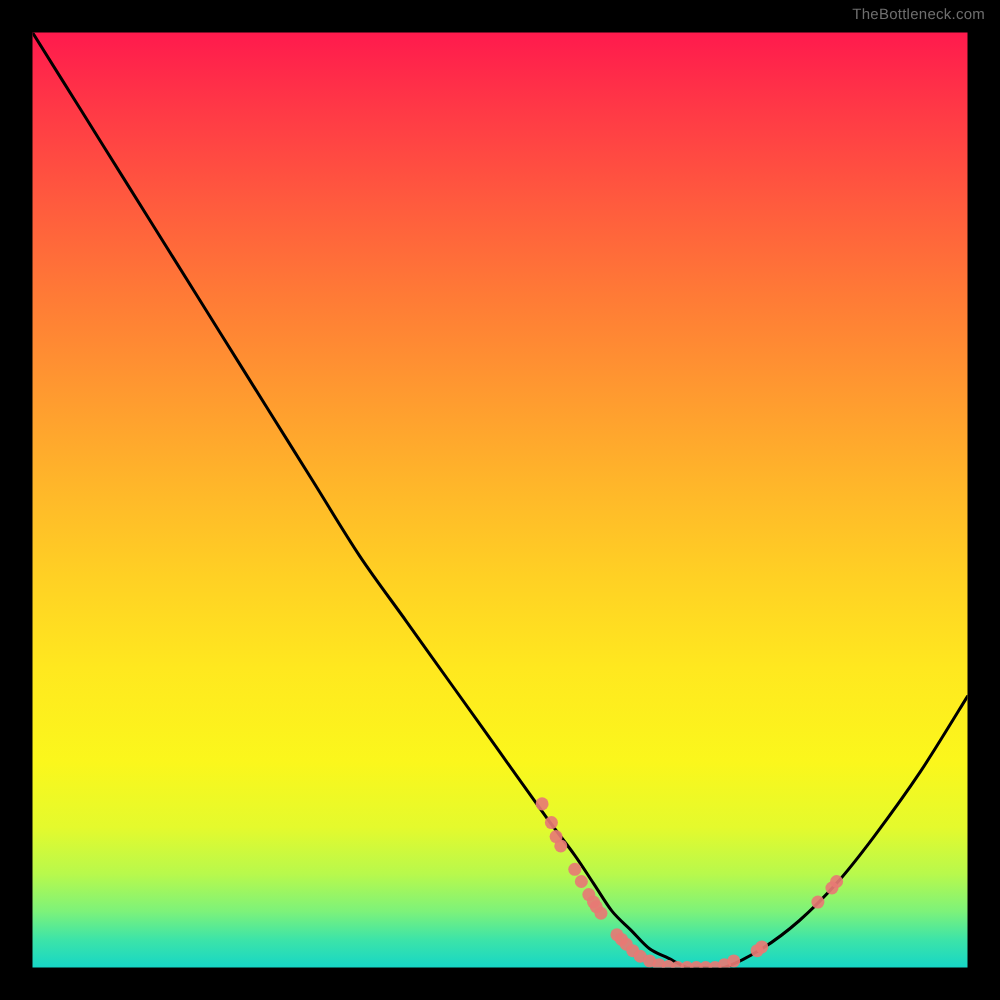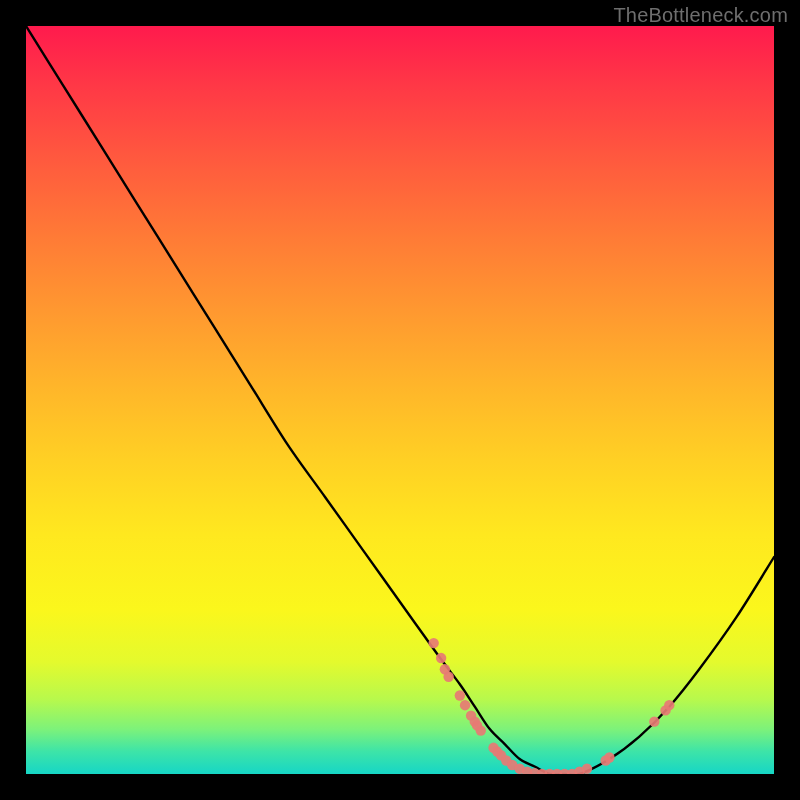--- a/index.html
+++ b/index.html
@@ -32,21 +32,21 @@
       #7df27a 94%,
       #3de4a8 97%,
       #16d6c6 100%
     );
   }
   .watermark {
     position: absolute;
     top: 4px;
     right: 12px;
     color: #6e6e6e;
-    font-size: 20px;
+    font-size: 12px;
     font-weight: 500;
     letter-spacing: 0.2px;
   }
   svg.plot {
     position: absolute;
     left: 0;
     top: 0;
     width: 748px;
     height: 748px;
   }

